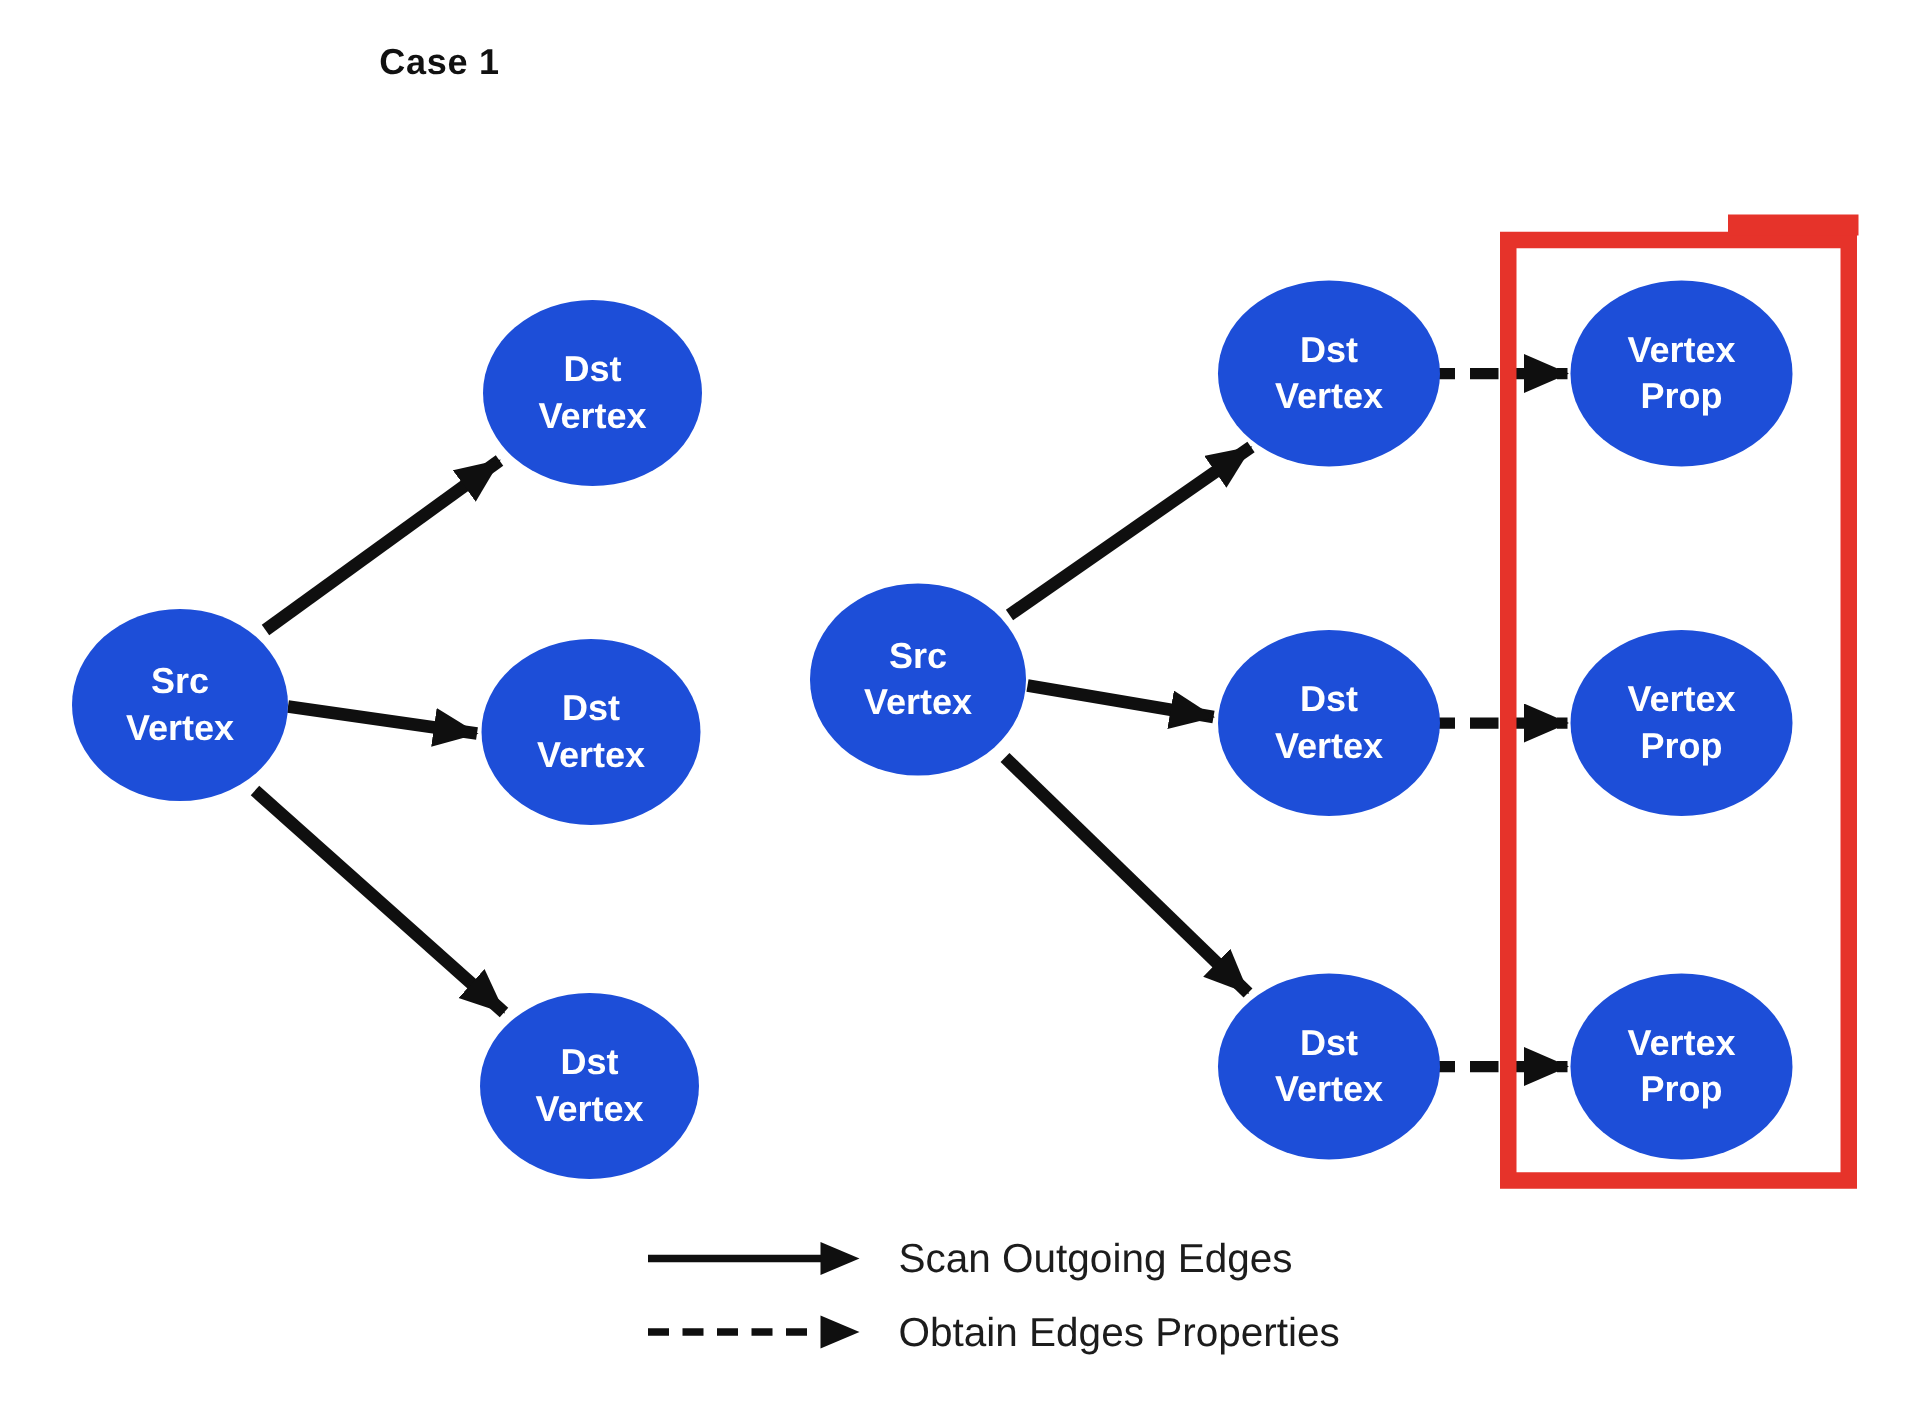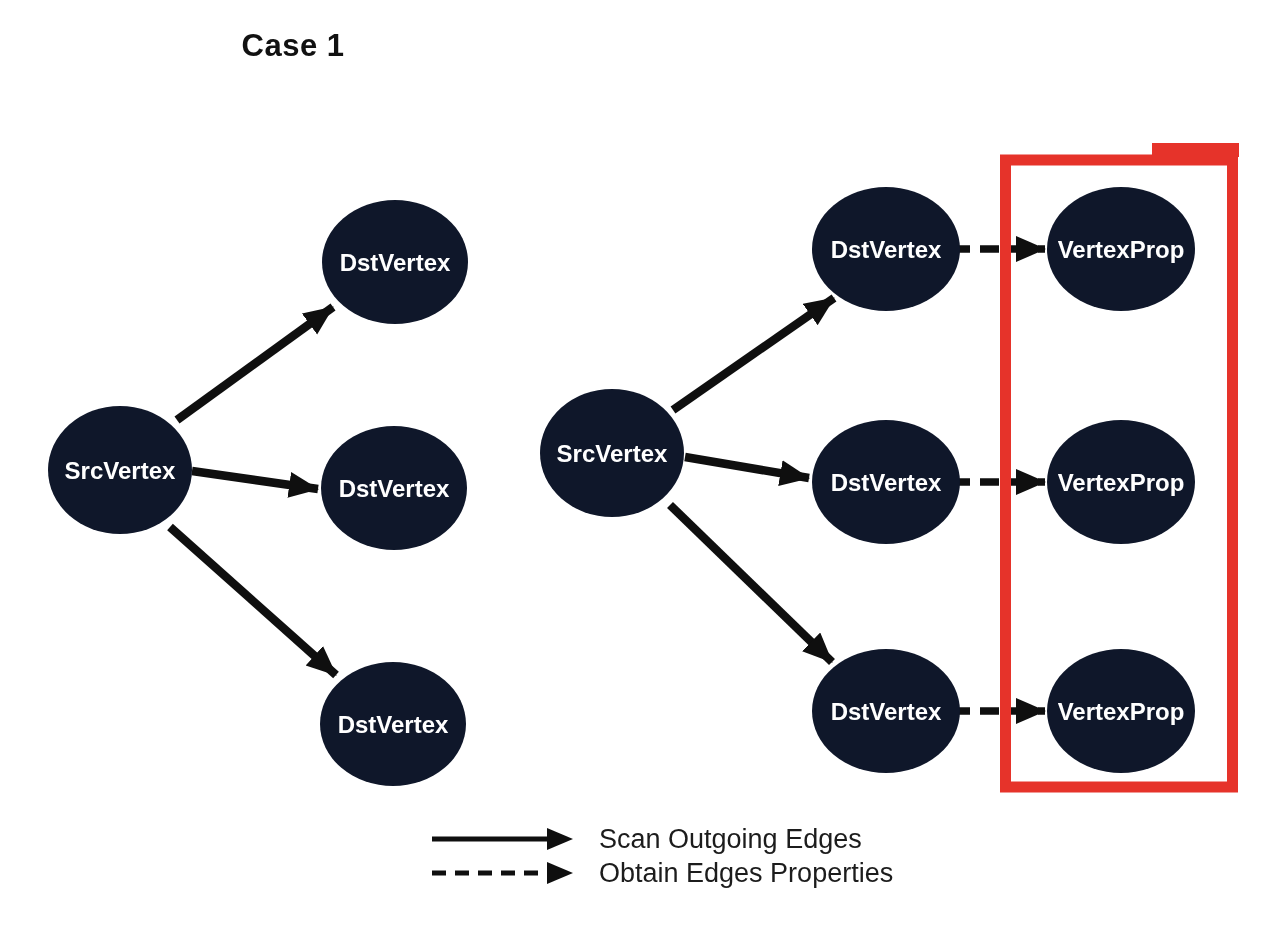--- a/index.html
+++ b/index.html
@@ -7,49 +7,50 @@
     position:relative;
     width:1276px;height:939px;
     background:#ffffff;
     font-family:"Liberation Sans", sans-serif;
     overflow:hidden;
   }
   .case-title{
     position:absolute;
     width:220px;
     text-align:center;
-    font-size:31px;
+    font-size:24px;
     font-weight:700;
     color:#111111;
     letter-spacing:0.5px;
   }
   .layer{position:absolute;left:0;top:0;}
   .arrows-layer{z-index:1;}
   .highlight-layer{z-index:3;}
   .node{
     position:absolute;
     z-index:2;
-    background:#0f172a;
+    background:#1d4ed8;
     border-radius:50%;
     display:flex;
-    flex-direction:row;
+    flex-direction:column;
     align-items:center;
     justify-content:center;
     color:#ffffff;
     font-size:24px;
     font-weight:700;
     line-height:31px;
     text-align:center;
   }
   .legend{
     position:absolute;
     left:430px;top:822px;
     z-index:4;
     display:flex;
     flex-direction:column;
+    gap:15px;
   }
   .legend-row{
     display:flex;
     align-items:center;
     height:34px;
   }
   .legend-label{
     margin-left:24px;
     font-size:27px;
     font-weight:400;

